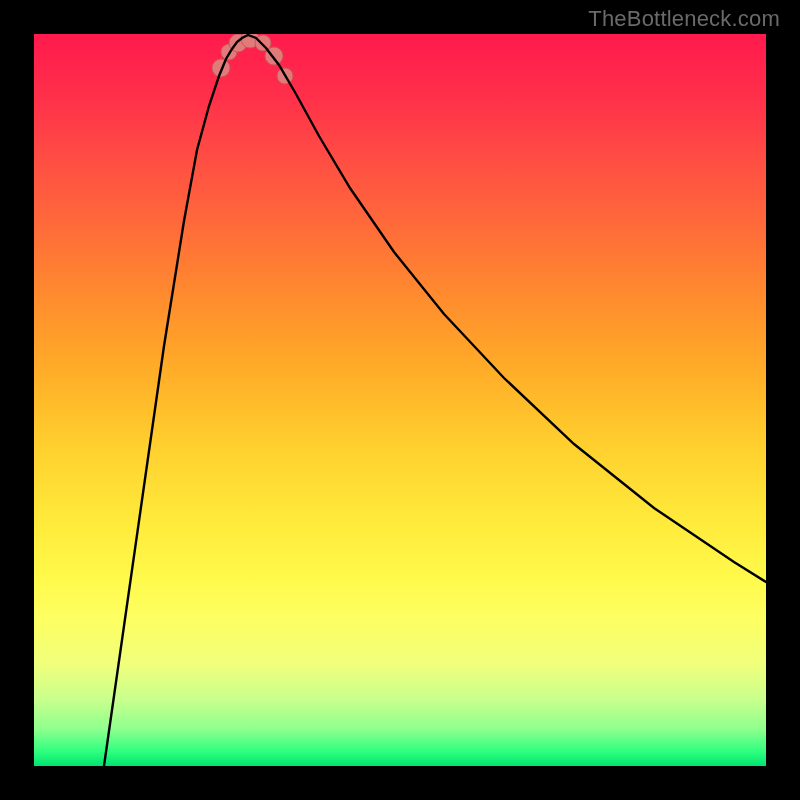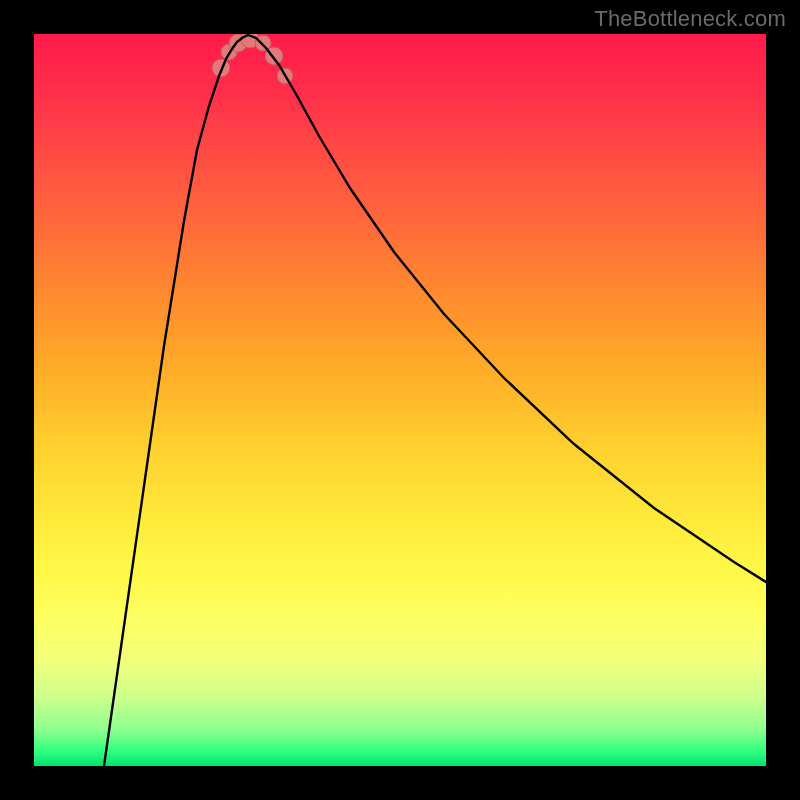--- a/index.html
+++ b/index.html
@@ -41,21 +41,21 @@
       #00e46f 100%
     );
   }
   .curve-layer, .bead-layer {
     position: absolute;
     inset: 0;
   }
   .watermark {
     position: absolute;
     top: 6px;
-    right: 14px;
+    right: 20px;
     color: #6a6a6a;
     font-size: 22px;
     letter-spacing: 0.2px;
     font-weight: 400;
     user-select: none;
     pointer-events: none;
   }
 </style>
 </head>
 <body>

